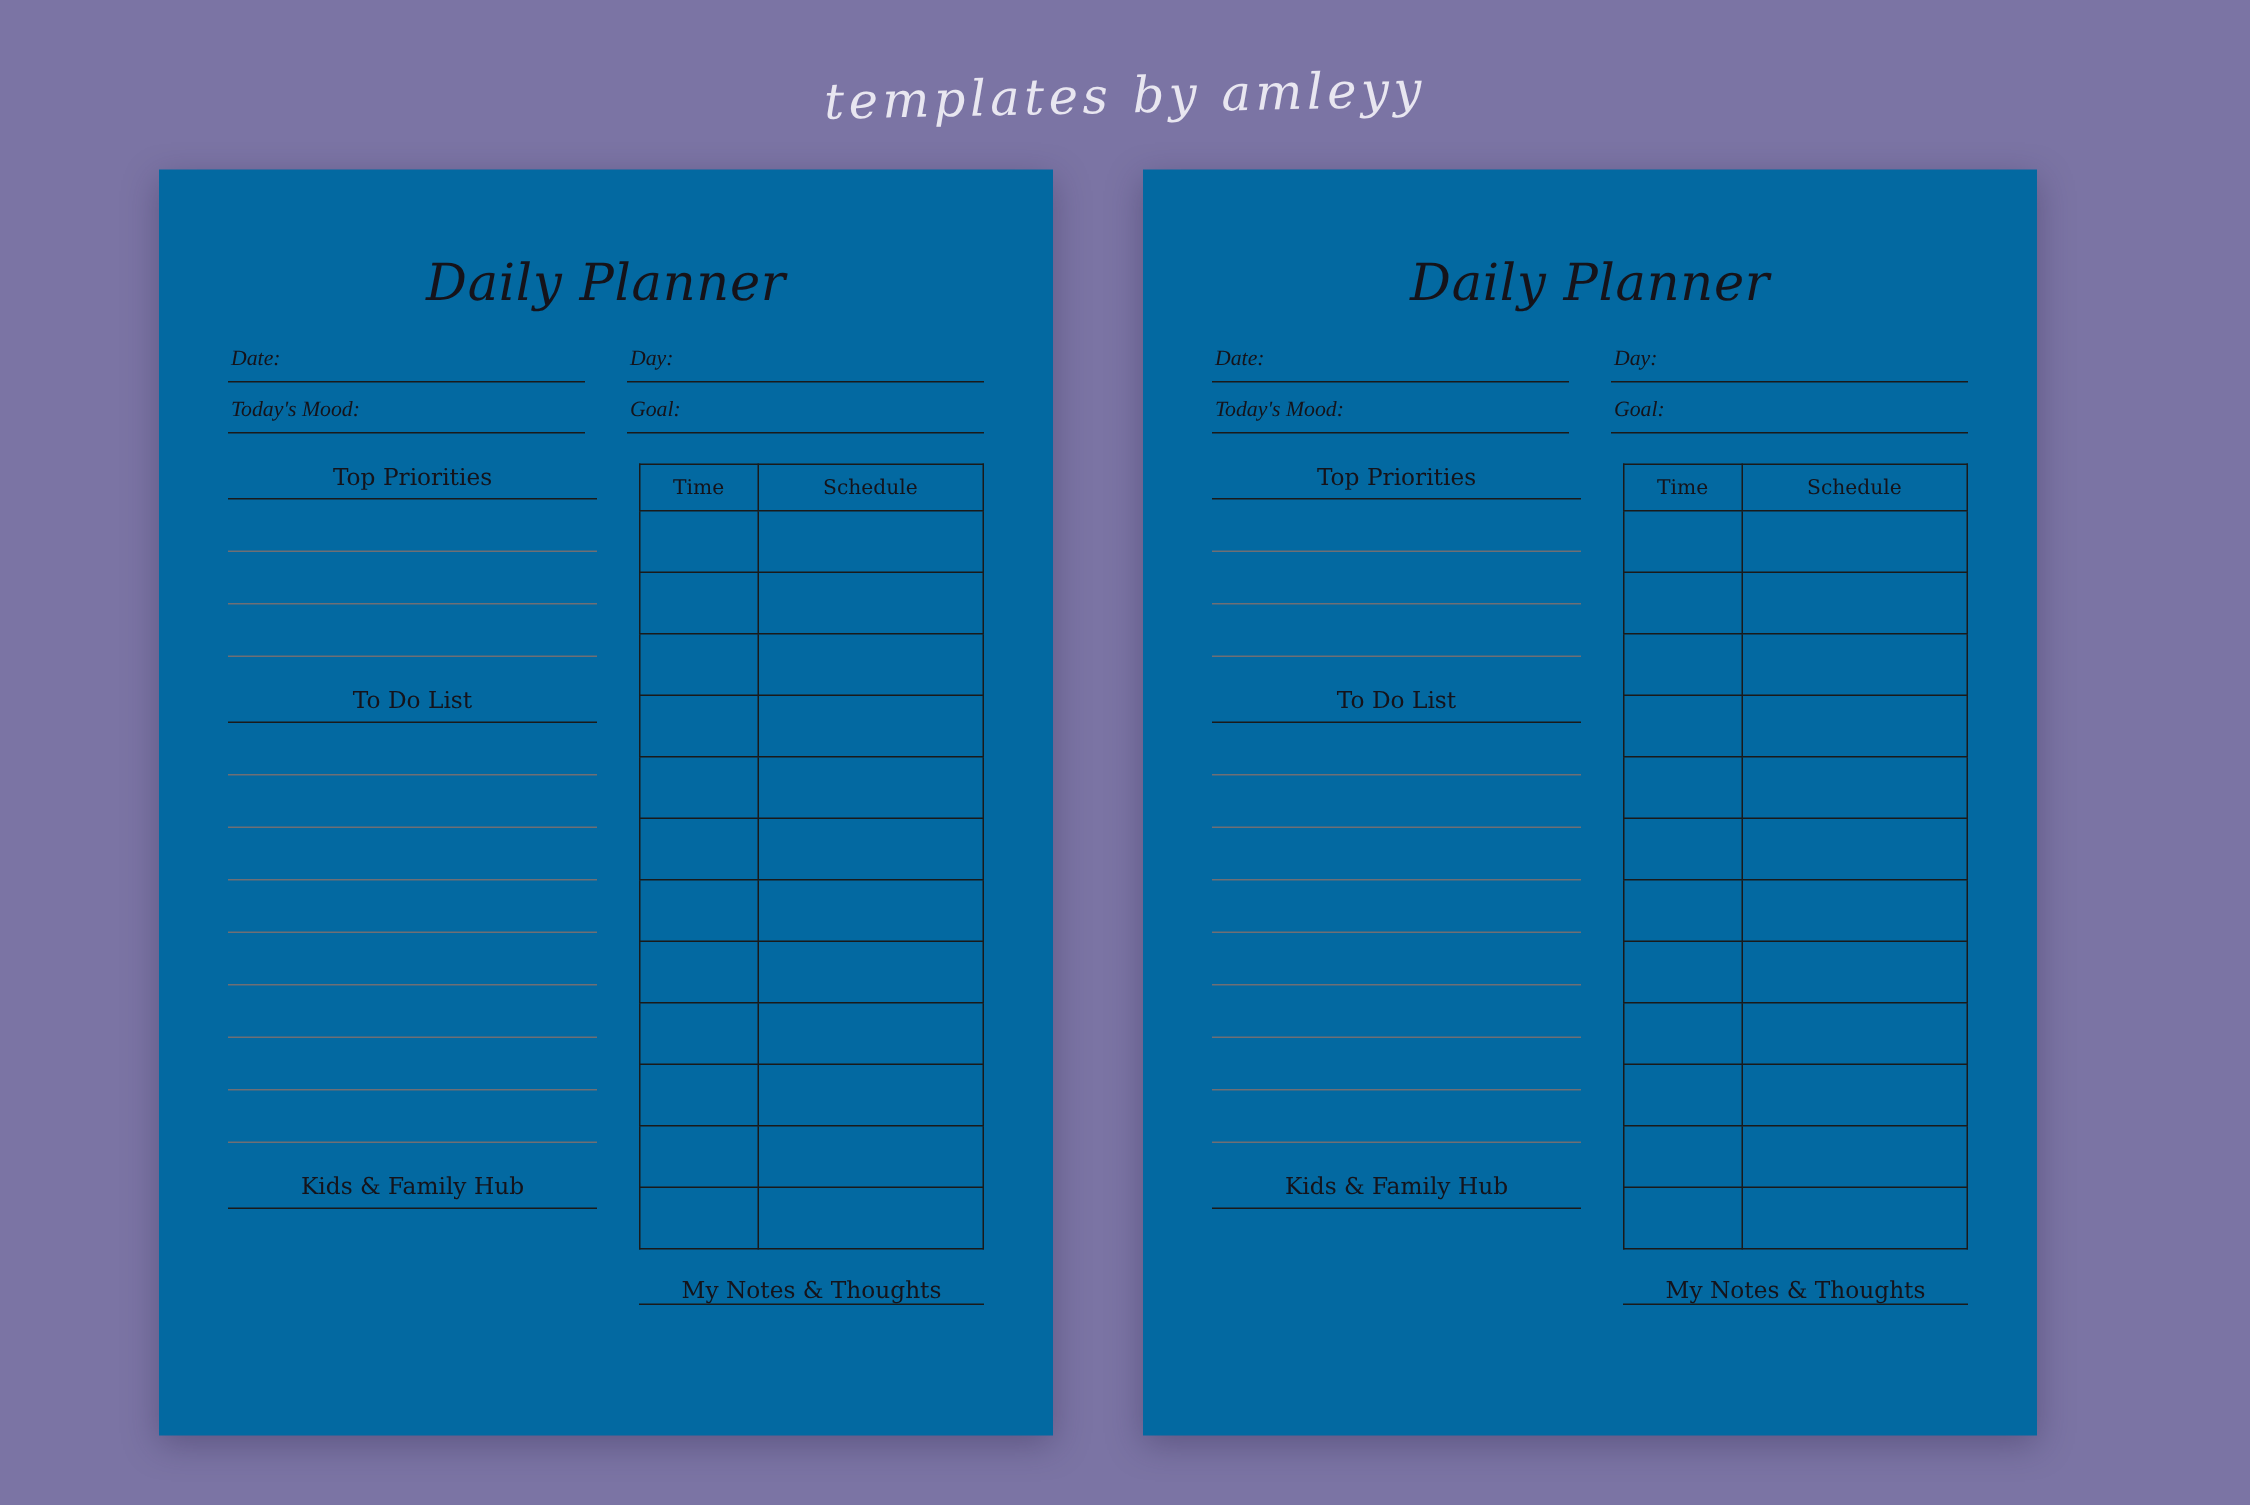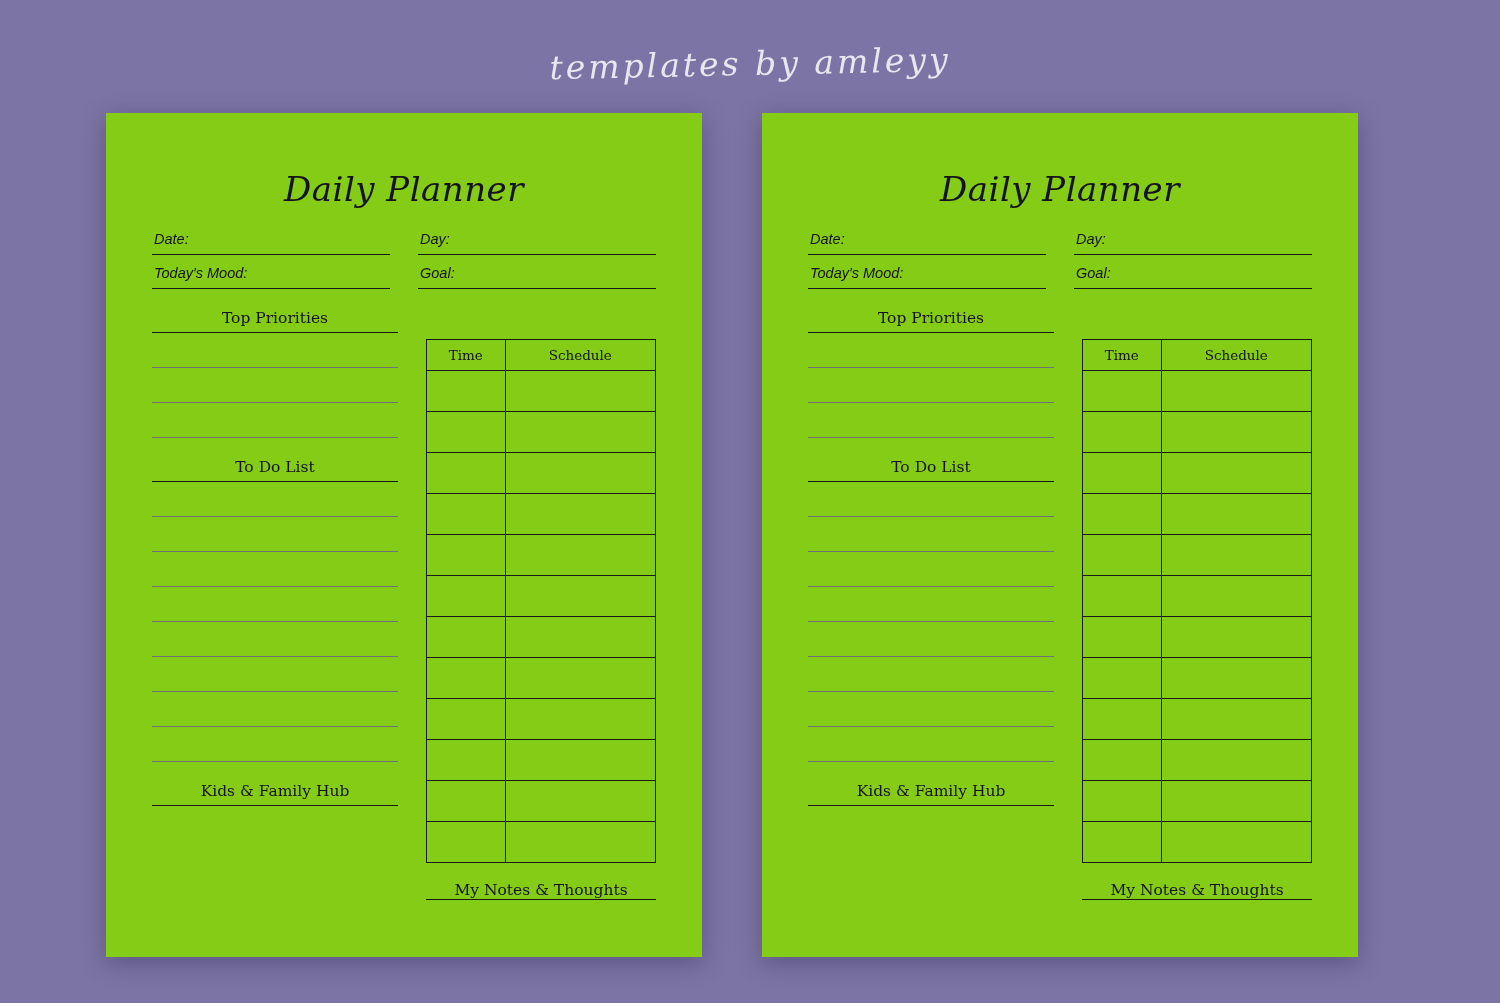--- a/index.html
+++ b/index.html
@@ -27,21 +27,21 @@
     font-style: italic;
     font-size: 33px;
     letter-spacing: 3px;
     opacity: 0.92;
     transform: rotate(-1.2deg);
   }
 
   
   .page {
     position: absolute;
-    background: #84cc16;
+    background: #0369a1;
     box-shadow: 0 6px 22px rgba(40,32,70,0.35);
     box-sizing: border-box;
   }
   #page-left {
     left: 106px;
     top: 113px;
     width: 596px;
     height: 844px;
     padding: 42px 46px 30px 46px;
   }
@@ -71,42 +71,41 @@
   .col {
     flex: 1;
   }
   .field {
     border-bottom: 1.2px solid #1a1a1a;
     font-size: 14.5px;
     color: #15131a;
     padding: 0 0 3px 2px;
     height: 24px;
     box-sizing: border-box;
-    font-family: Liberation Sans, sans-serif;
+    font-family: Liberation Serif, serif;
   }
   .field.spacer-top {
     margin-top: 10px;
   }
   .field-label {
     font-style: italic;
   }
 
   
   .body-cols {
     display: flex;
     gap: 28px;
     margin-top: 20px;
   }
   .left-col {
     width: 246px;
     flex: none;
   }
   .right-col {
     flex: 1;
-    margin-top: 30px;
   }
 
   .section-head {
     text-align: center;
     font-family: "DejaVu Serif", serif;
     font-size: 15.5px;
     color: #15131a;
     border-bottom: 1.4px solid #1a1a1a;
     padding-bottom: 5px;
     margin-bottom: 0;

